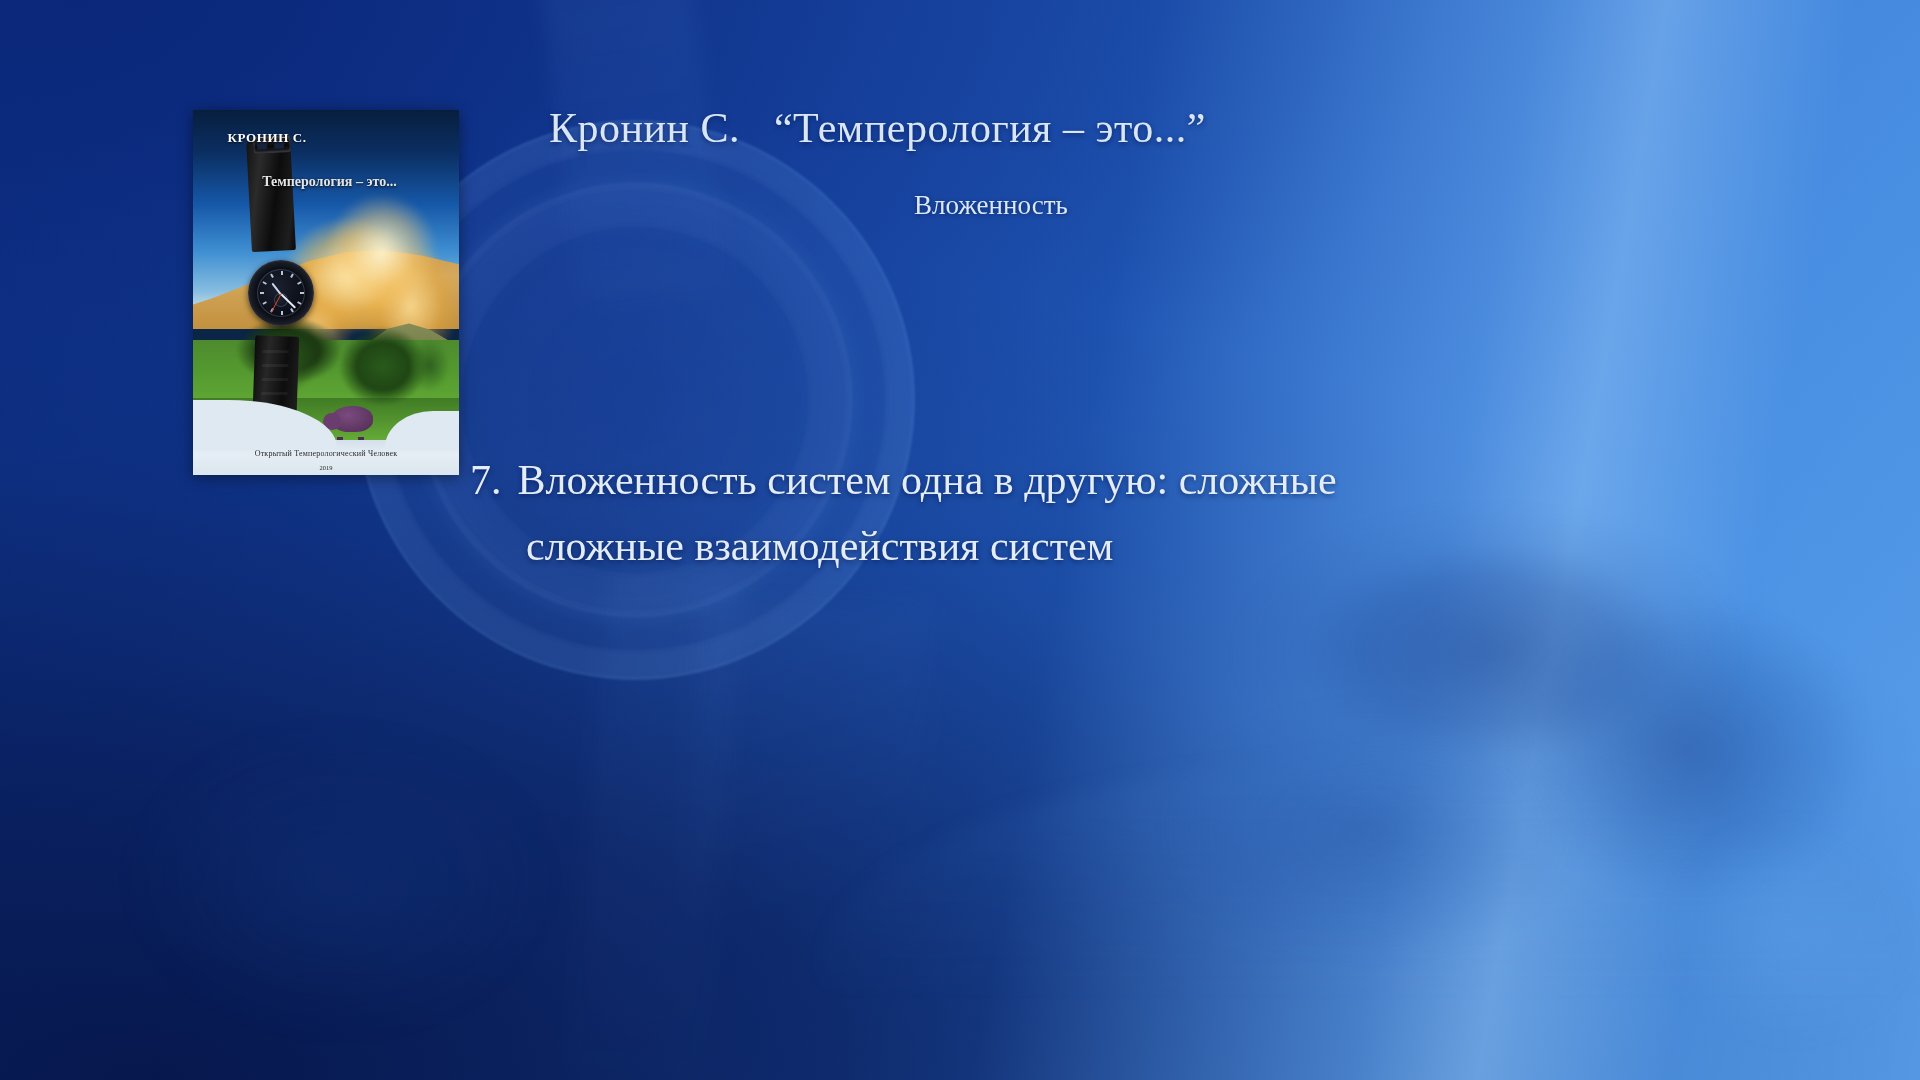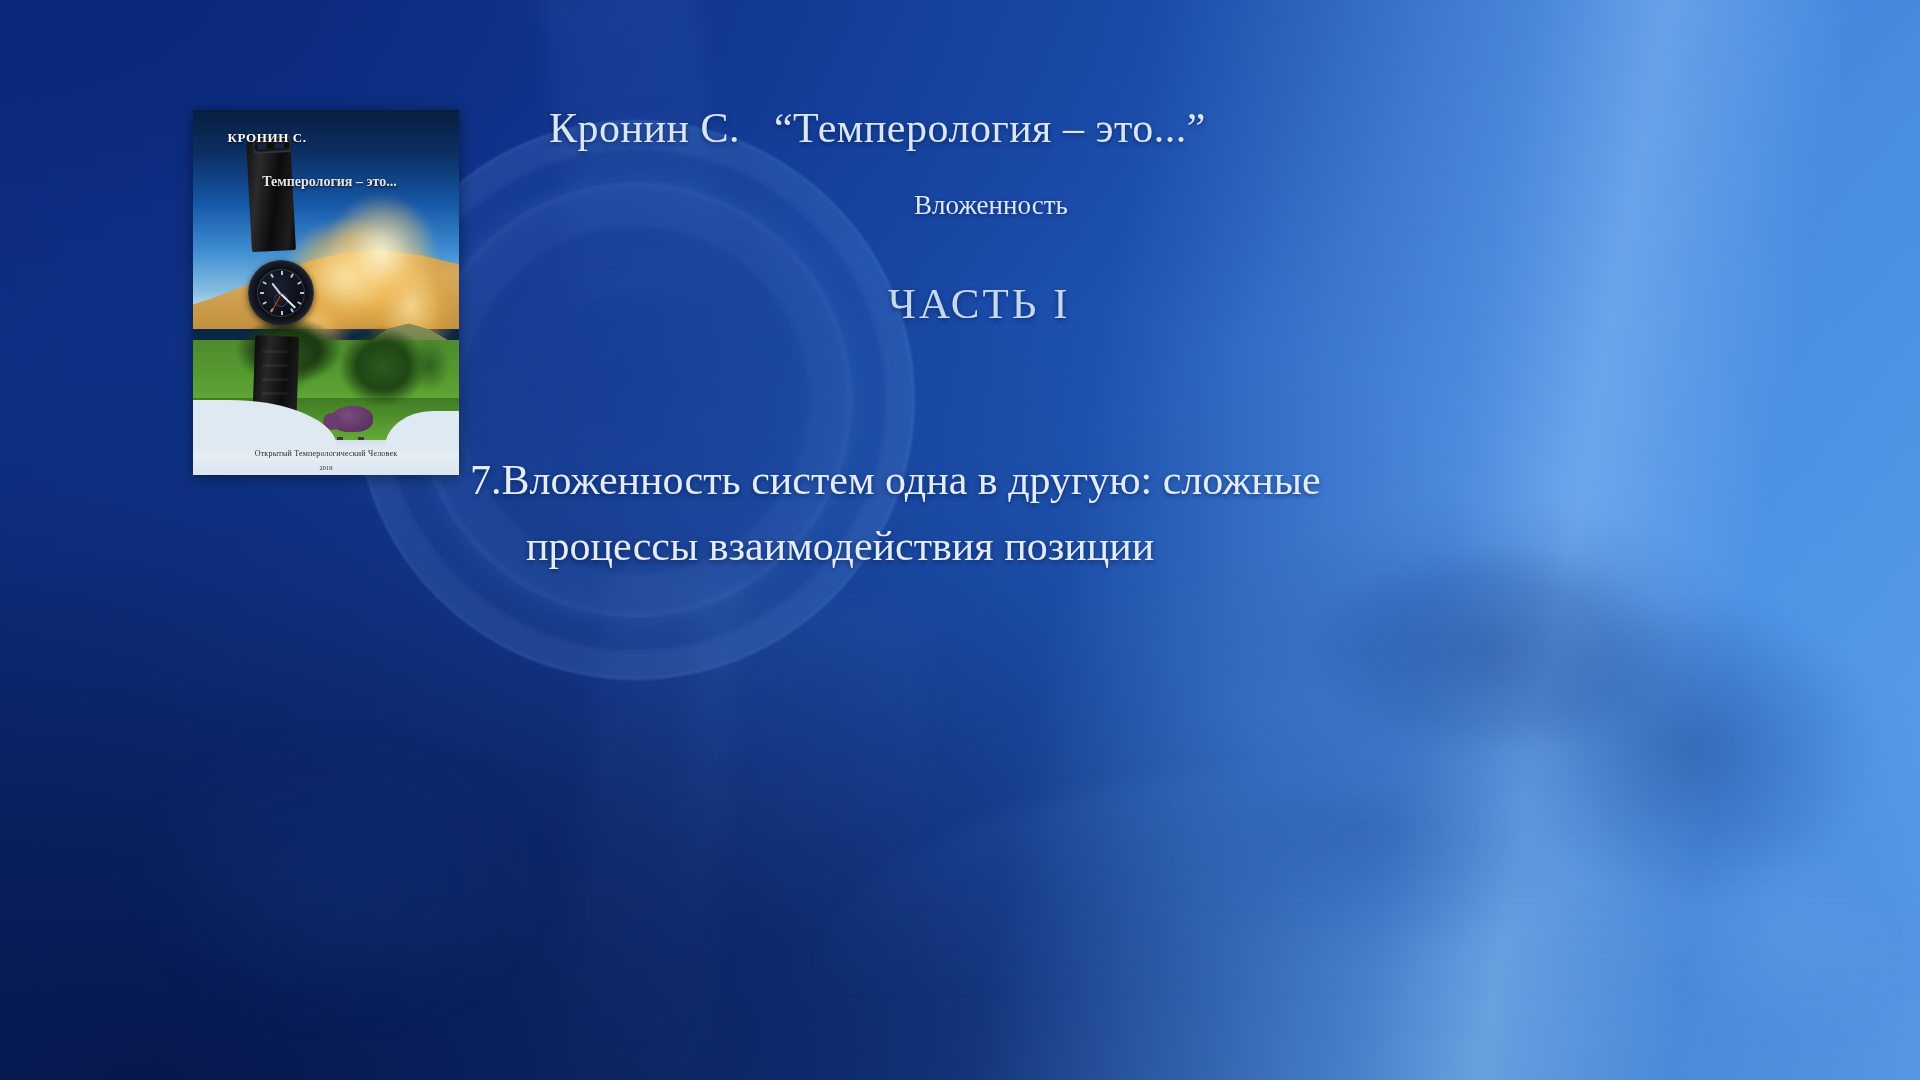--- a/index.html
+++ b/index.html
@@ -440,21 +440,21 @@
     top: 448px;
     width: 1230px;
   }
   .list-item {
     color: #e3ecf9;
     font-size: 42px;
     line-height: 1.56;
     text-shadow: 0 2px 5px rgba(0,16,60,0.55);
   }
   .li-num { display: inline-block; }
-  .li-text { margin-left: 0; }
+  .li-text { margin-left: 16px; }
   .li-cont {
     display: block;
     margin-left: 56px;
   }
   .li-gap { height: 82px; }
 
   #footer-url {
     position: absolute;
     left: 0;
     top: 978px;
@@ -547,27 +547,26 @@
     <div class="bc-pub">Открытый Темперологический Человек</div>
     <div class="bc-year">2019</div>
   </div>
 
   <div id="headline">
     <span>Кронин С.</span><span class="hl-gap"></span><span>“Темперология – это...”</span>
   </div>
 
   <div id="subtitle">Вложенность</div>
 
-  <div id="part-label">ЧАСТЬ  I</div>
 
   <div id="body-list">
 
     <div class="list-item">
       <span class="li-num">7.</span><span class="li-text">Вложенность систем одна в другую: сложные</span>
-      <span class="li-cont">процессы взаимодействия позиции</span>
+      <span class="li-cont">сложные взаимодействия систем</span>
     </div>
 
     <div class="li-gap"></div>
 
 
   </div>
 
 
 </div>
 

